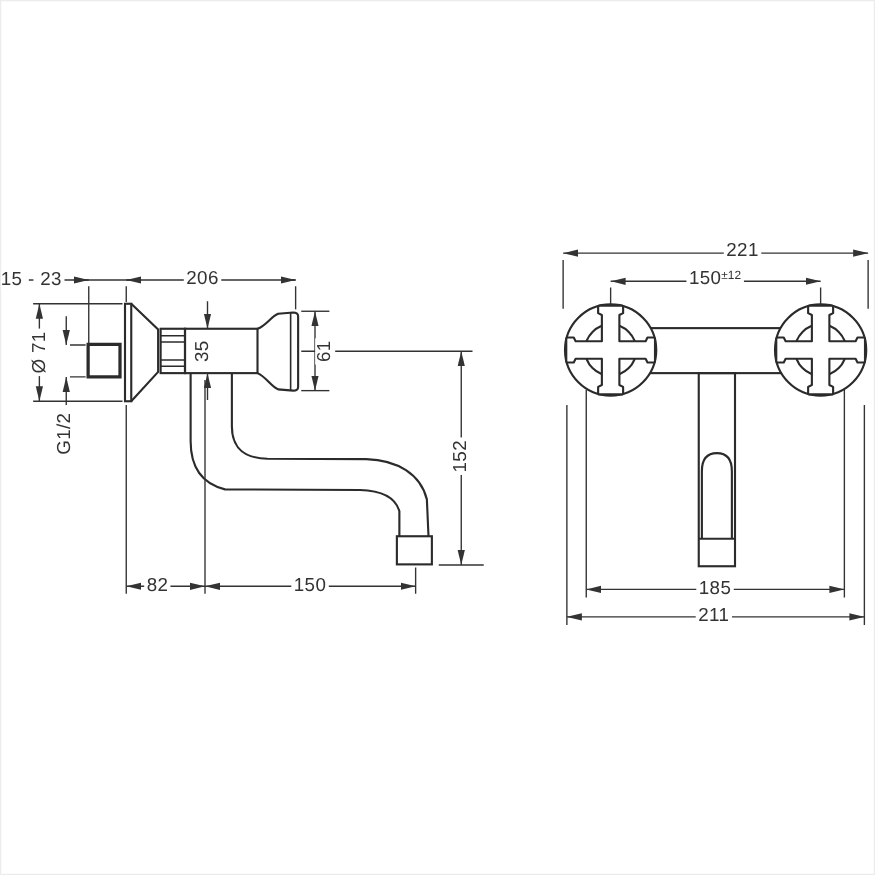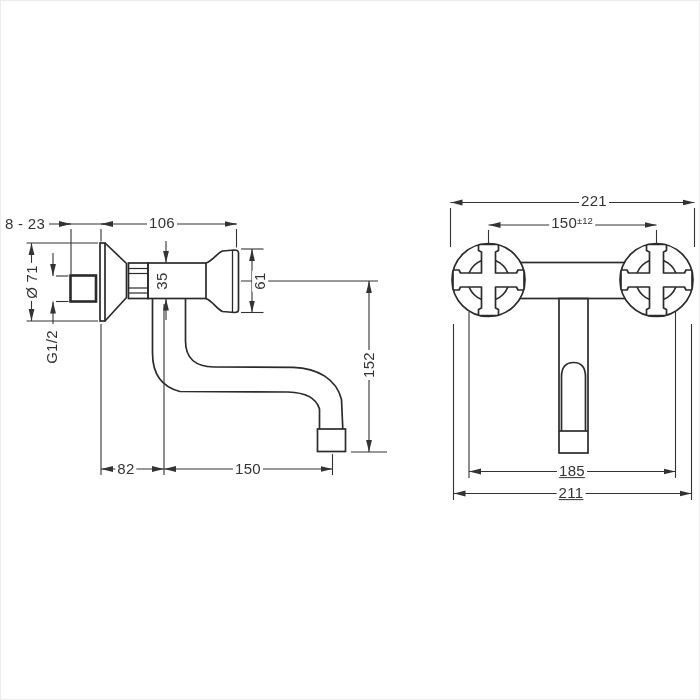--- a/index.html
+++ b/index.html
@@ -118,28 +118,28 @@
       <line x1="674.5" y1="311" x2="674.5" y2="477"></line>
       <line x1="468" y1="470.5" x2="674.5" y2="470.5" marker-start="url(#arr)" marker-end="url(#arr)"></line>
 
       <line x1="452.5" y1="323" x2="452.5" y2="499"></line>
       <line x1="690.5" y1="323" x2="690.5" y2="499"></line>
       <line x1="452.5" y1="492.5" x2="690.5" y2="492.5" marker-start="url(#arr)" marker-end="url(#arr)"></line>
     </g>
   </svg>
 
   <div>
-    <div class="dim-label" style="left:24px;top:223px;">8 - 23</div>
-    <div class="dim-label" style="left:161px;top:222px;">106</div>
+    <div class="dim-label" style="left:24px;top:223px;">15 - 23</div>
+    <div class="dim-label" style="left:161px;top:222px;">206</div>
     <div class="dim-label rot" style="left:31px;top:281px;">Ø 71</div>
     <div class="dim-label rot" style="left:51px;top:346px;">G1/2</div>
     <div class="dim-label rot" style="left:161px;top:280px;">35</div>
     <div class="dim-label rot" style="left:259px;top:280px;">61</div>
     <div class="dim-label rot" style="left:368px;top:364px;">152</div>
     <div class="dim-label" style="left:125px;top:468px;">82</div>
     <div class="dim-label" style="left:247px;top:468px;">150</div>
 
     <div class="dim-label" style="left:593px;top:200px;">221</div>
     <div class="dim-label" style="left:571px;top:222px;"><span>150</span><span class="sup">±12</span></div>
-    <div class="dim-label" style="left:571px;top:470px;text-decoration:underline;">185</div>
-    <div class="dim-label" style="left:570px;top:492px;text-decoration:underline;">211</div>
+    <div class="dim-label" style="left:571px;top:470px;">185</div>
+    <div class="dim-label" style="left:570px;top:492px;">211</div>
   </div>
 </div>
 
 </body></html>

